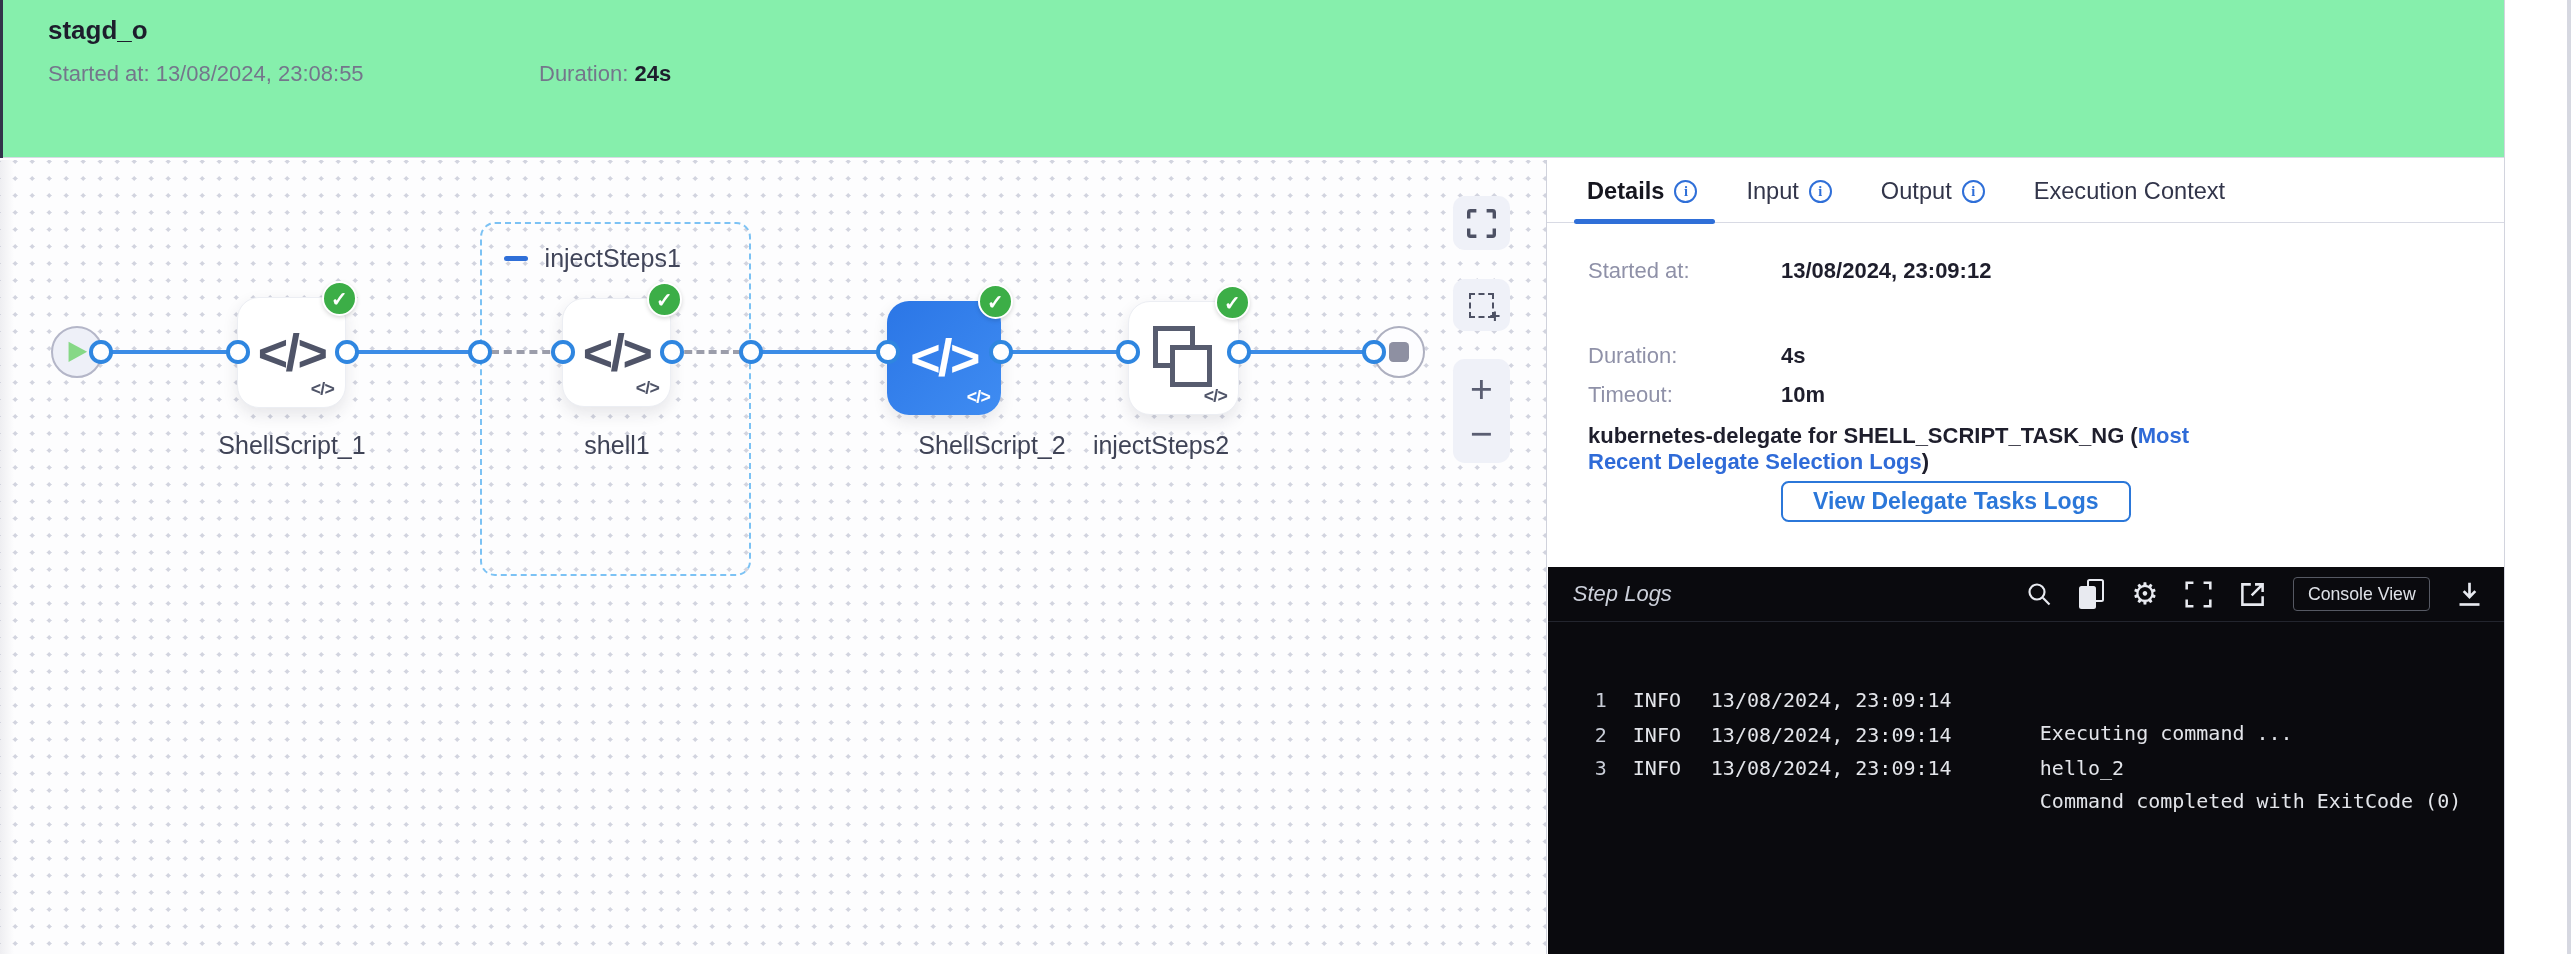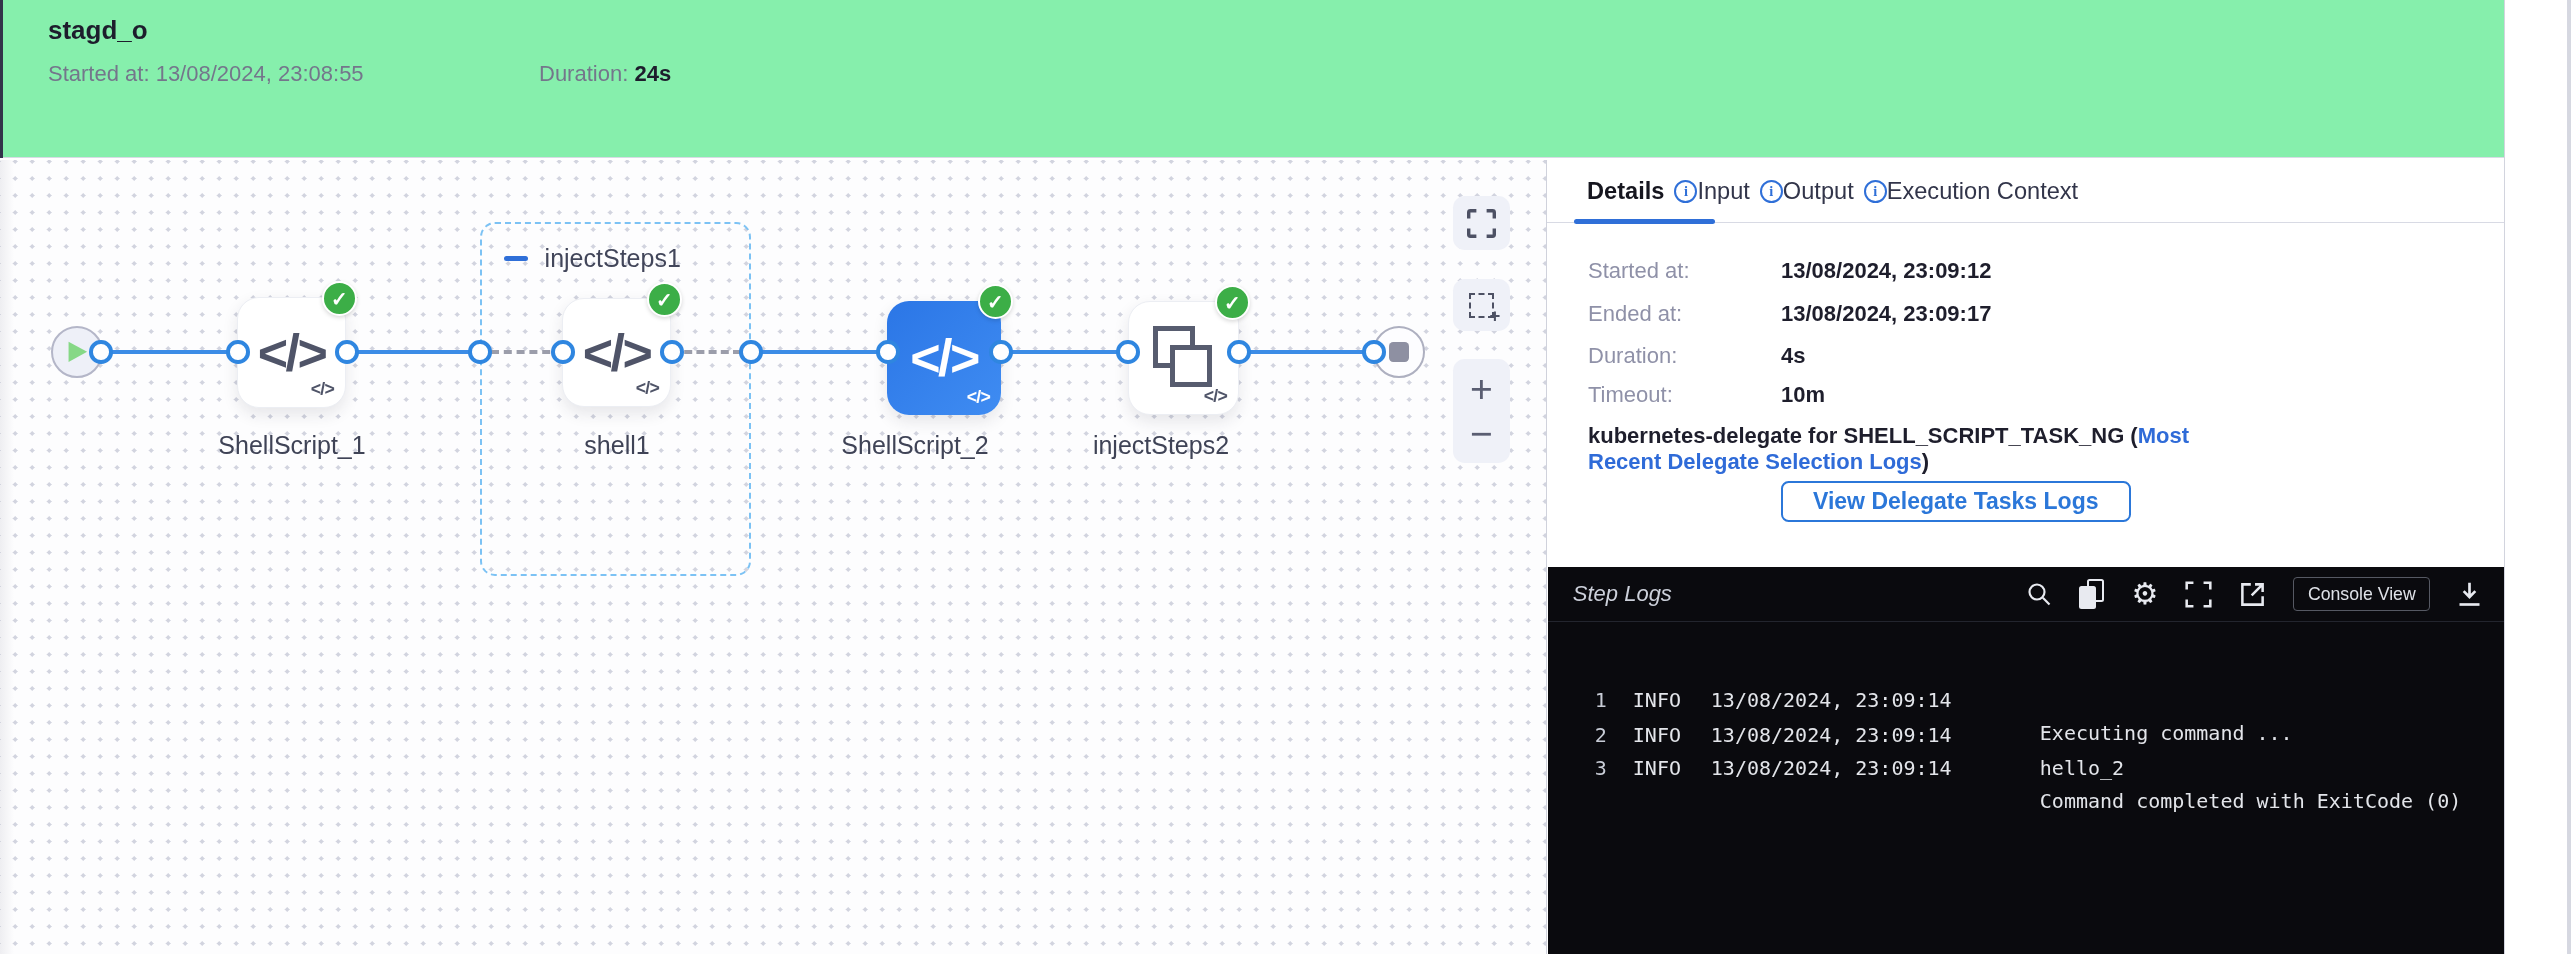--- a/index.html
+++ b/index.html
@@ -72,21 +72,21 @@
   .zoom-glyph { font-size:39px; line-height:39px; color:#5a5e72; }
   .marquee { position:relative; width:25px; height:25px; border:2.5px dashed #4d5164; }
   .marquee::after { content:"+"; position:absolute; right:-8.4px; bottom:-11.8px; font-size:18.5px;
                     font-weight:700; color:#4d5164; }
 
   
   .panel { position:absolute; left:1546px; top:160px; width:959px; height:795px;
            background:#ffffff; border-left:0.8px solid #d0d2dc; }
   .tabs-row { position:absolute; left:0; top:0; width:100%; height:63px;
               border-bottom:1.7px solid #d8dae4; display:flex; align-items:center;
-              padding-left:40px; }
+              padding-left:40px; gap:49px; }
   .tab { position:relative; height:100%; display:flex; align-items:center; gap:10px;
          font-size:23.6px; color:#32354a; }
   .tab-active { font-weight:700; color:#16161f; }
   .tab-underline { position:absolute; left:-13.5px; bottom:-1.7px; width:141px; height:5px;
                    border-radius:3.4px; background:#2f6fd8; }
   .info-icon { width:23px; height:23px; border-radius:50%; border:2.1px solid #2f6fd8;
                color:#2f6fd8; font-size:14.3px; font-weight:700; display:flex;
                align-items:center; justify-content:center; font-family:"Liberation Serif", serif; }
 
   .detail-row { position:absolute; left:41px; display:flex; font-size:22px; }
@@ -180,21 +180,21 @@
       <span class="mini-code">&lt;/&gt;</span>
       <span class="check-badge">✓</span>
     </div>
     <div class="node-label" style="left:516px;">shell1</div>
 
     <div class="node-card node-selected" style="left:887px; top:141px; width:114px; height:114px;">
       <span class="code-glyph">&lt;/&gt;</span>
       <span class="mini-code">&lt;/&gt;</span>
       <span class="check-badge">✓</span>
     </div>
-    <div class="node-label" style="left:814px;">ShellScript_2</div>
+    <div class="node-label" style="left:891px;">ShellScript_2</div>
 
     <div class="node-card" style="left:1128px; top:141px; width:111px; height:114px;">
       <span class="squares-icon">
         <span class="sq sq-back"></span>
           <span class="sq sq-front"></span>
       </span>
       <span class="mini-code">&lt;/&gt;</span>
       <span class="check-badge">✓</span>
     </div>
     <div class="node-label" style="left:1060px;">injectSteps2</div>
@@ -248,24 +248,20 @@
       </div>
       <div class="tab">
         <span>Execution Context</span>
       </div>
     </div>
 
     <div class="detail-row r1">
       <span class="detail-label">Started at:</span>
       <span class="detail-value">13/08/2024, 23:09:12</span>
     </div>
-    <div class="detail-row r2">
-      <span class="detail-label">Ended at:</span>
-      <span class="detail-value">13/08/2024, 23:09:17</span>
-    </div>
     <div class="detail-row r3">
       <span class="detail-label">Duration:</span>
       <span class="detail-value">4s</span>
     </div>
     <div class="detail-row r4">
       <span class="detail-label">Timeout:</span>
       <span class="detail-value">10m</span>
     </div>
     <div class="detail-row r5">
       <span class="detail-value delegates-value"><span>kubernetes-delegate for SHELL_SCRIPT_TASK_NG (</span><span class="link">Most Recent Delegate Selection Logs</span><span>)</span></span>

